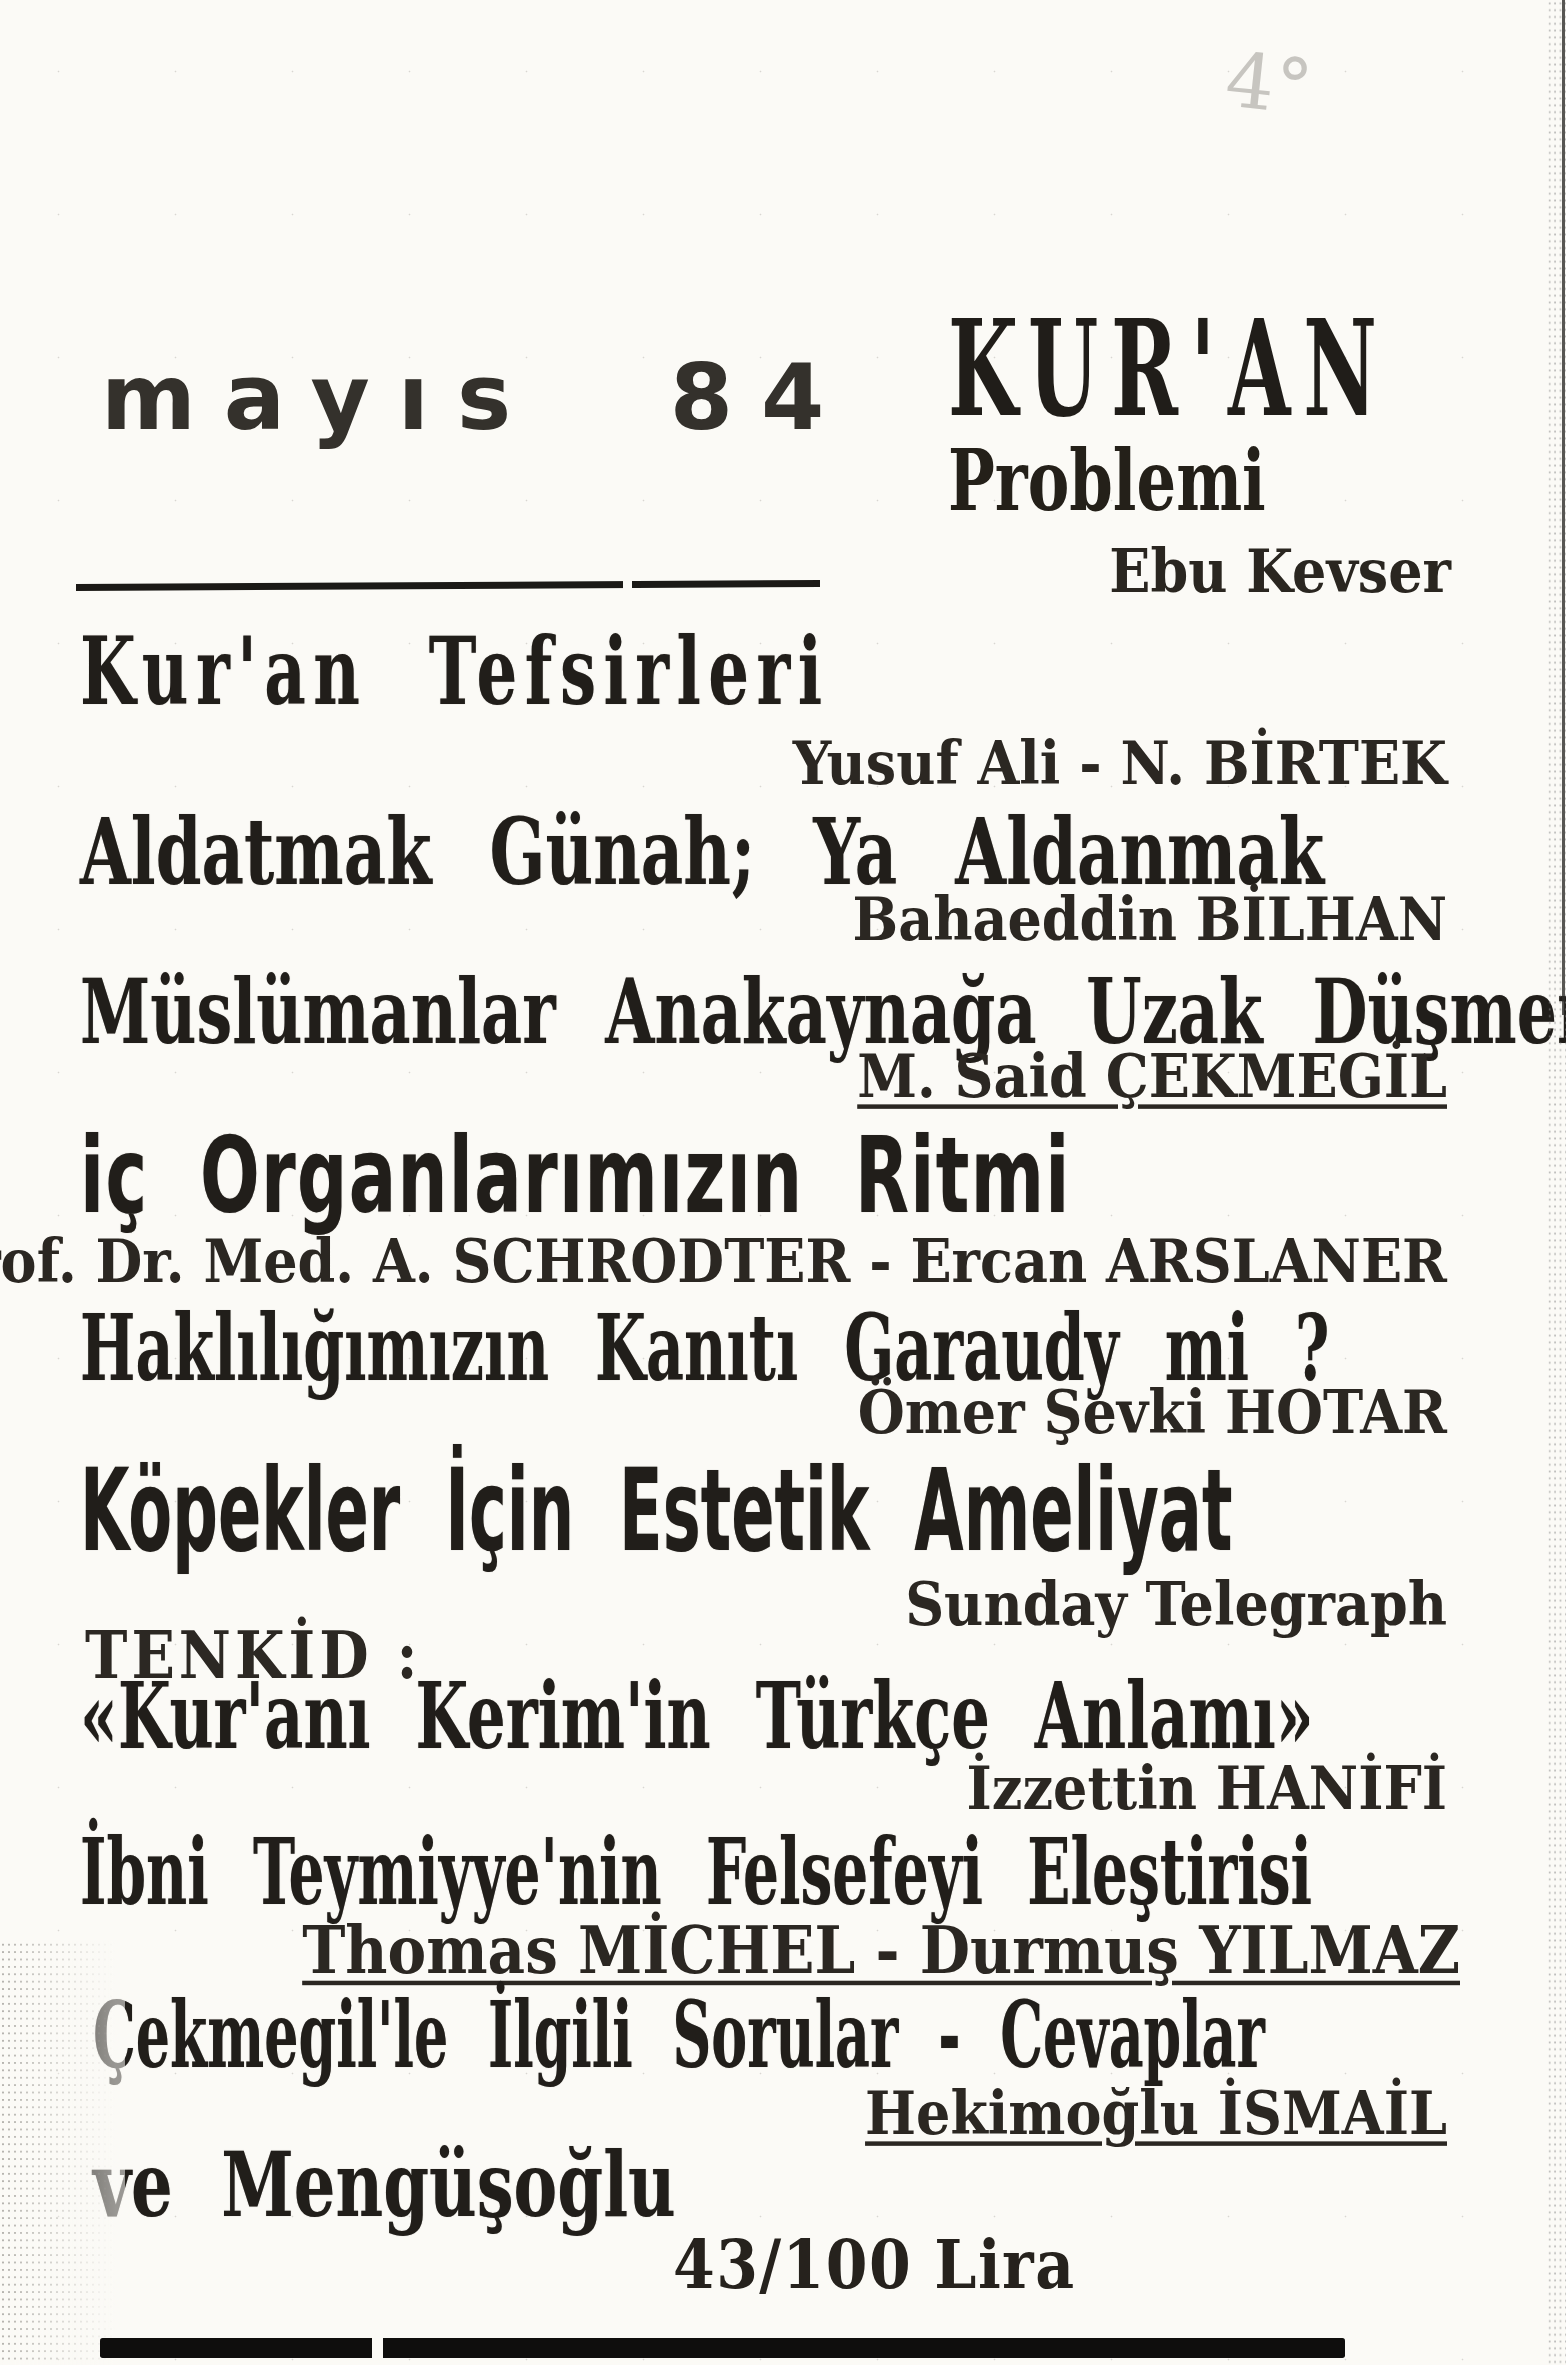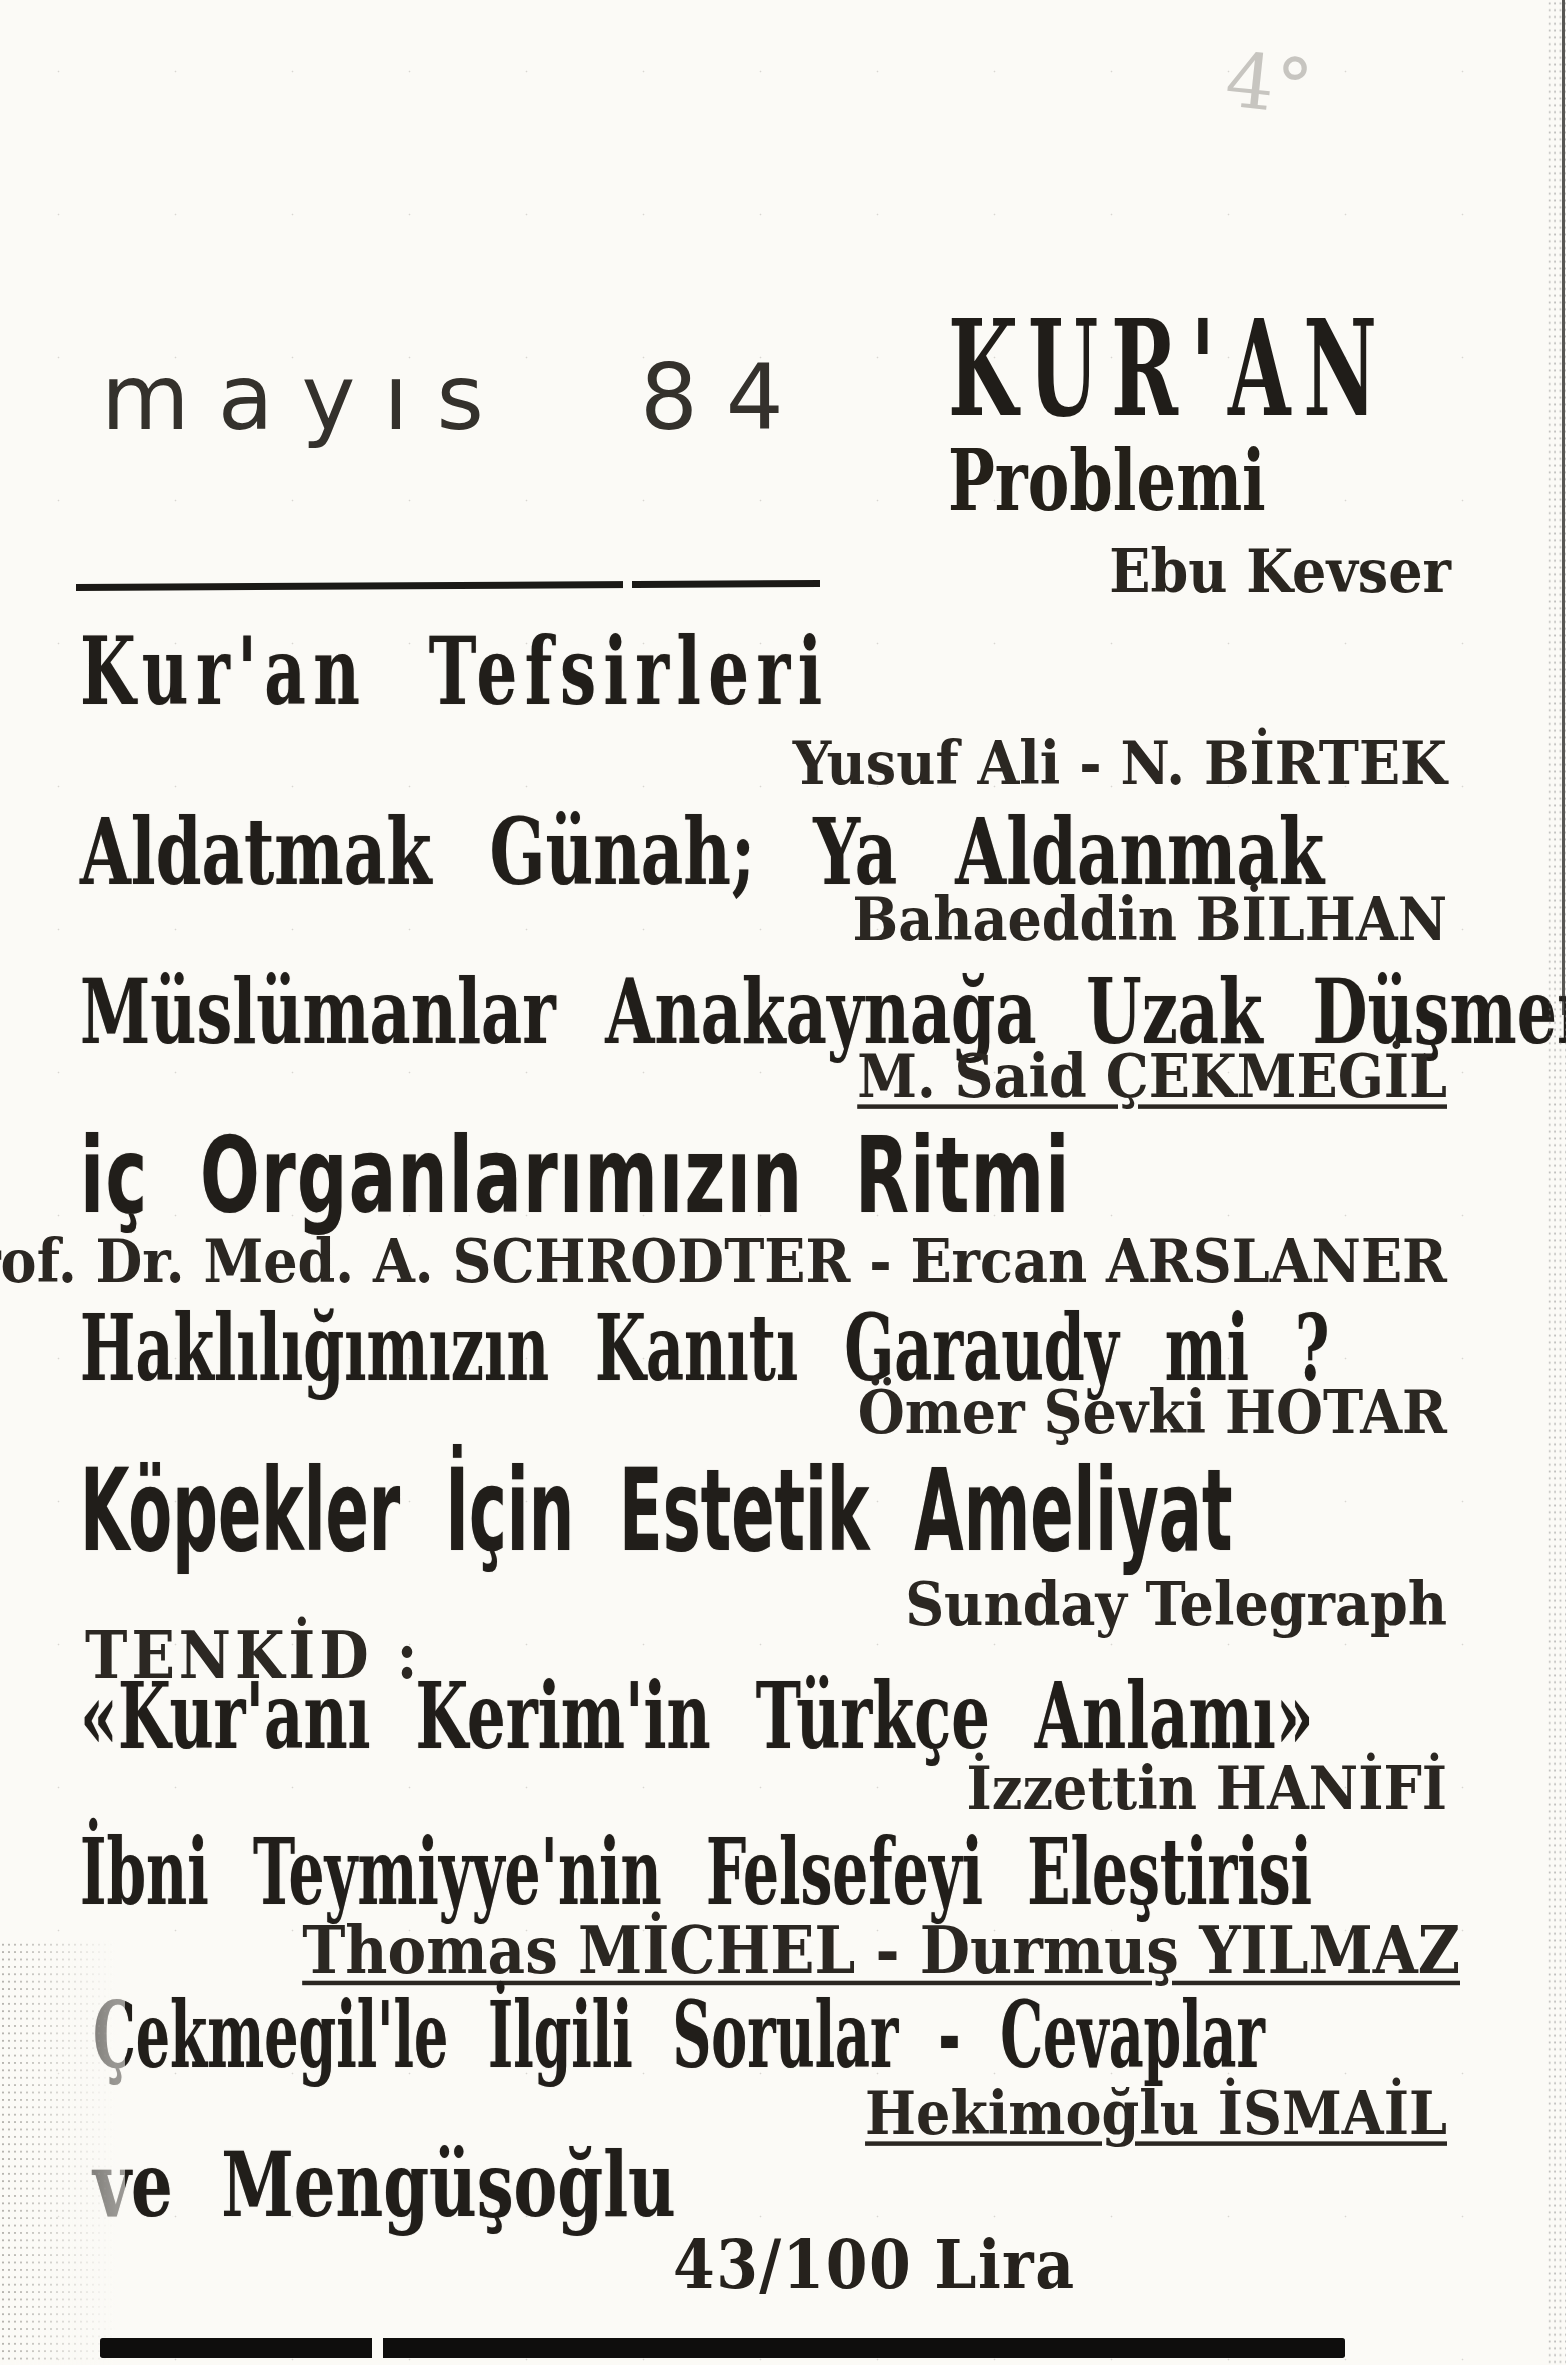--- a/index.html
+++ b/index.html
@@ -18,21 +18,21 @@
 
   
   .logo{
     position:absolute;left:60px;top:114px;
     font-weight:bold;font-size:271px;line-height:1;letter-spacing:-4px;
     color:#171512;white-space:nowrap;
     text-shadow:0 0 1.4px rgba(40,38,34,.55);
   }
   .issue{
     position:absolute;left:101px;top:352px;
-    font-family:"DejaVu Sans",sans-serif;font-weight:400;
+    font-family:"DejaVu Sans",sans-serif;font-weight:700;
     font-size:91px;line-height:1;letter-spacing:28px;word-spacing:71px;
     color:#34312c;white-space:nowrap;
   }
   .rule{
     position:absolute;left:76px;top:582px;width:744px;height:7.4px;
     background:#1b1916;transform:rotate(-.3deg);
   }
   .rule-gap{position:absolute;left:547px;top:-0.7px;width:8.8px;height:8.8px;background:#fbfaf6;}
 
   

